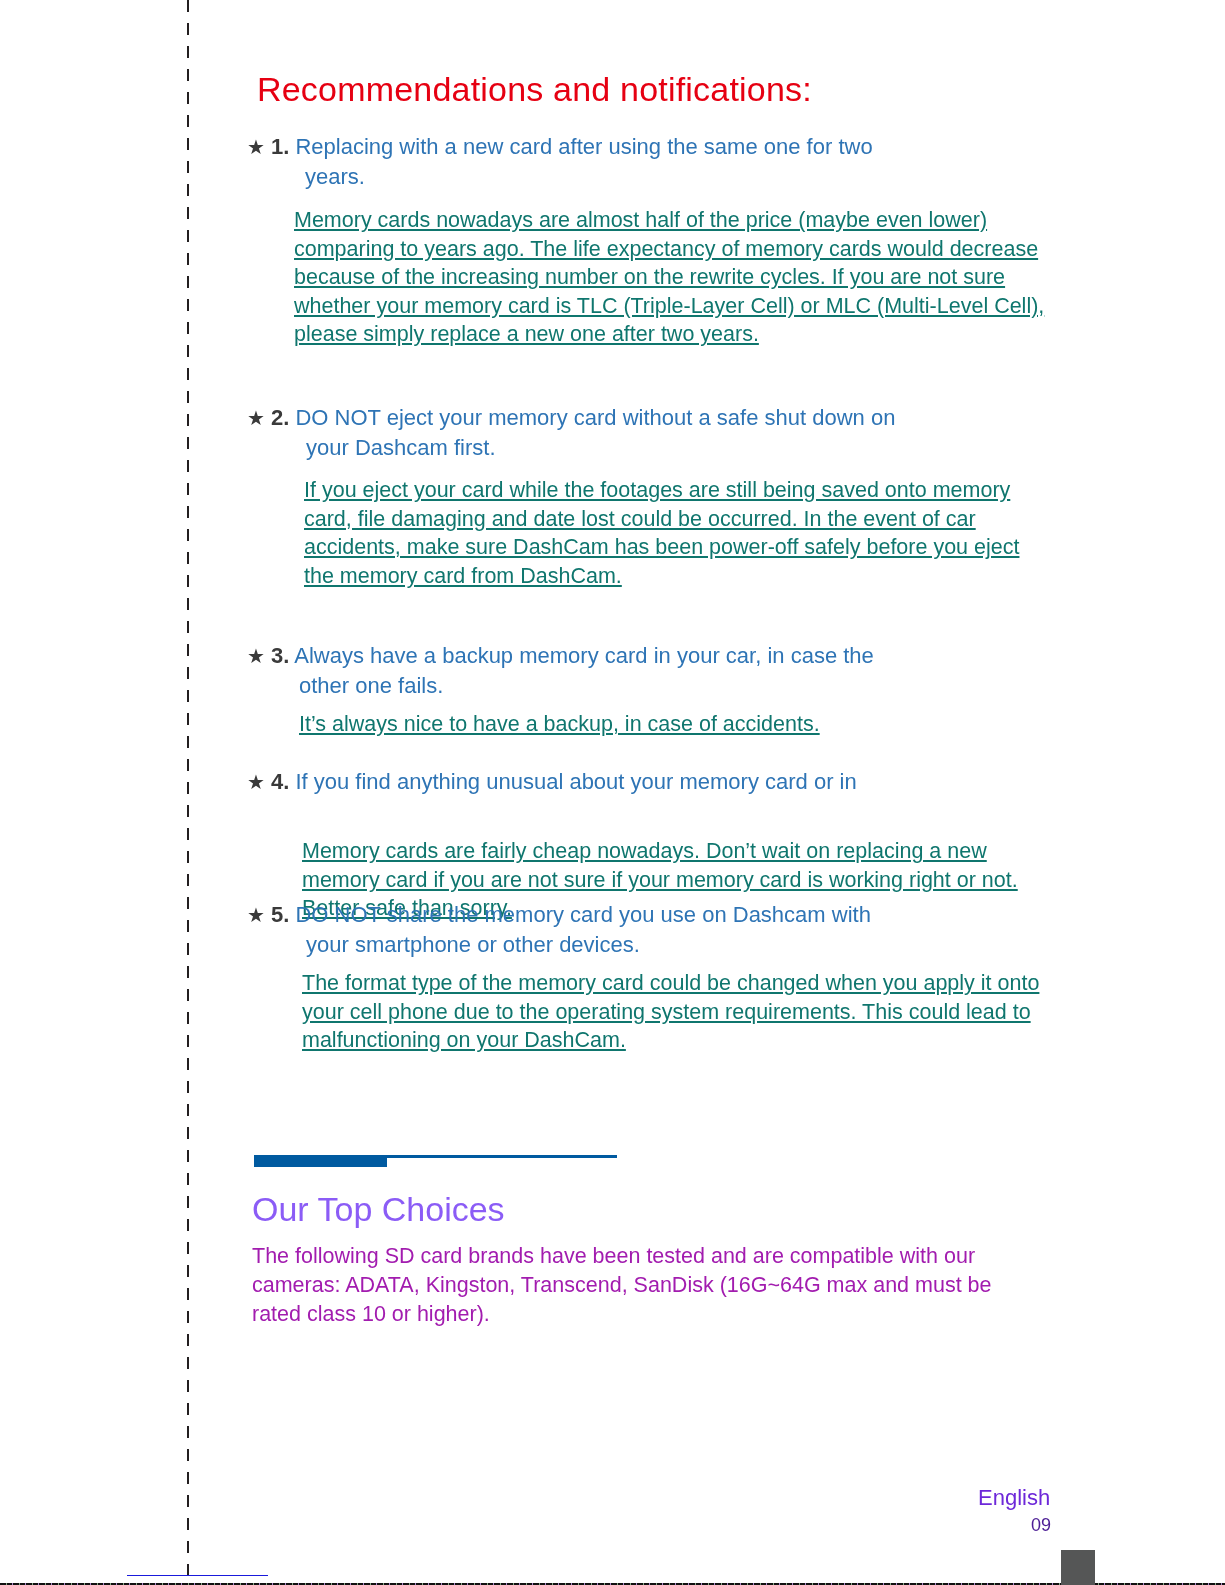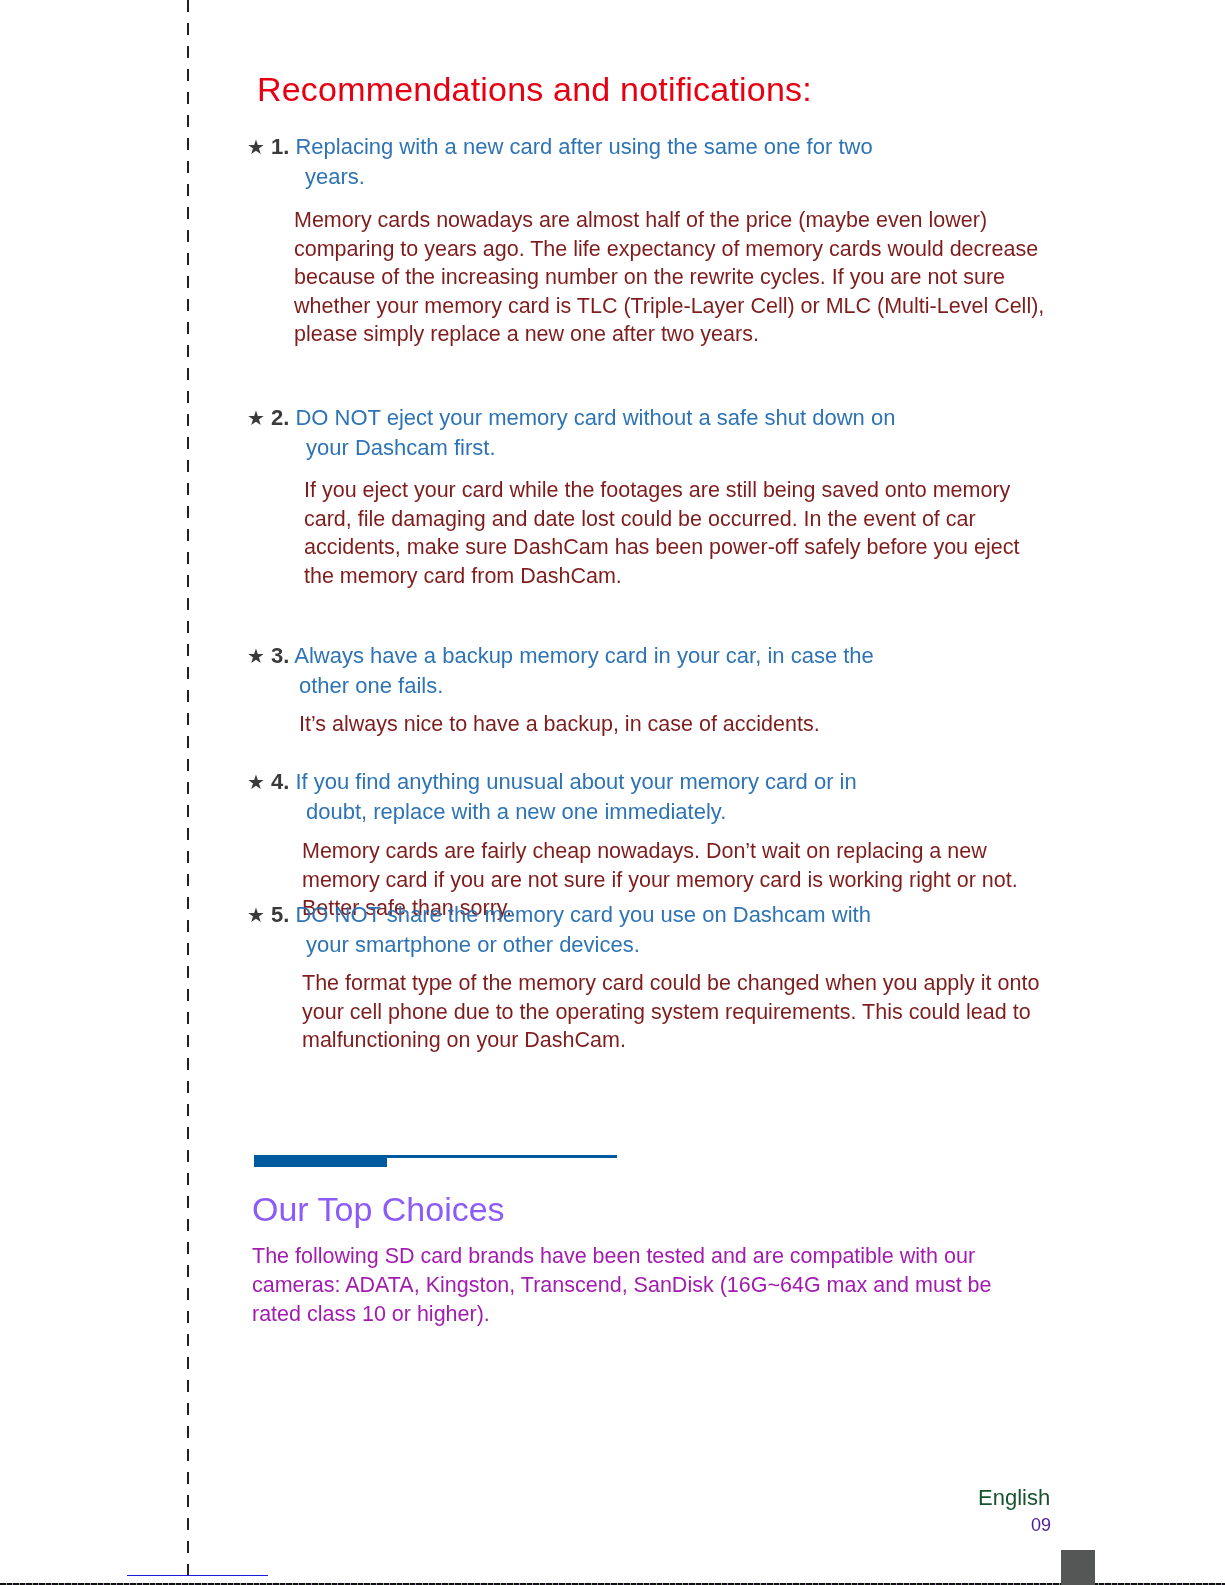--- a/index.html
+++ b/index.html
@@ -8,36 +8,36 @@
     background: repeating-linear-gradient(to bottom, #231f20 0px, #231f20 12px, transparent 12px, transparent 23px); }
   .cut-line { position:absolute; left:127px; top:1575px; width:141px; height:1px; background:#1a1adc; }
   .bottom-dots { position:absolute; left:0; top:1583px; width:1225px; height:2px;
     background: repeating-linear-gradient(to right, #111 0px, #111 6px, #8a8 6px, #8a8 7px, #111 7px, #111 12px, #a8c 12px, #a8c 13px); }
   h1.title { position:absolute; left:249px; top:62px; margin:8px; font-weight:normal; font-size:34px; color:#e60012; letter-spacing:0.2px; }
   .item { position:absolute; left:247px; }
   .item-head { font-size:22px; line-height:29px; color:#2e74b5; }
   .star { color:#3a3a3a; font-size:20px; margin-right:6px; }
   .num { color:#3a3a3a; font-weight:bold; }
   .cont { display:block; }
-  .body-text { font-size:21.5px; line-height:28.6px; color:#7f1d1d; }
+  .body-text { font-size:21.5px; line-height:28.6px; color:#0f766e;text-decoration:underline; }
   #item1 { top:132px; } #item1 .cont { padding-left:58px; }
   #item1 .body-text { position:absolute; left:47px; top:74px; width:760px; }
   #item2 { top:403px; } #item2 .cont { padding-left:59px; }
   #item2 .body-text { position:absolute; left:57px; top:73px; width:740px; }
   #item3 { top:641px; } #item3 .cont { padding-left:52px; }
   #item3 .body-text { position:absolute; left:52px; top:69px; width:740px; }
   #item4 { top:767px; } #item4 .cont { padding-left:59px; }
   #item4 .body-text { position:absolute; left:55px; top:70px; width:740px; }
   #item5 { top:900px; } #item5 .cont { padding-left:59px; }
   #item5 .body-text { position:absolute; left:55px; top:69px; width:760px; }
   .div-thin { position:absolute; left:254px; top:1155px; width:363px; height:3px; background:#005aa0; }
   .div-thick { position:absolute; left:254px; top:1155px; width:133px; height:12px; background:#005aa0; }
   h2.sub { position:absolute; left:252px; top:1190px; margin:0; font-weight:normal; font-size:34px; color:#8b5cf6; }
   .choices-text { position:absolute; left:252px; top:1242px; width:760px; font-size:21.5px; line-height:29px; color:#a21caf; }
-  .lang { position:absolute; left:978px; top:1485px; font-size:22px; color:#14532d; }
+  .lang { position:absolute; left:978px; top:1485px; font-size:22px; color:#6d28d9; }
   .page-num { position:absolute; left:1031px; top:1515px; font-size:18px; color:#4c1d95; }
   .page-tab { position:absolute; left:1061px; top:1550px; width:34px; height:35px; background:#555656; }
 </style>
 </head>
 <body>
 
 <div class="dash-line"></div>
 <div class="cut-line"></div>
 <div class="bottom-dots"></div>
 
@@ -67,21 +67,20 @@
     <span>Always have a backup memory card in your car, in case the</span>
     <span class="cont">other one fails.</span>
   </div>
   <div class="body-text">It’s always nice to have a backup, in case of accidents.</div>
 </div>
 
 <div class="item" id="item4">
   <div class="item-head">
     <span class="star">★</span><span class="num">4.</span>
     <span>If you find anything unusual about your memory card or in</span>
-    <span class="cont">doubt, replace with a new one immediately.</span>
   </div>
   <div class="body-text">Memory cards are fairly cheap nowadays. Don’t wait on replacing a new memory card if you are not sure if your memory card is working right or not. Better safe than sorry.</div>
 </div>
 
 <div class="item" id="item5">
   <div class="item-head">
     <span class="star">★</span><span class="num">5.</span>
     <span>DO NOT share the memory card you use on Dashcam with</span>
     <span class="cont">your smartphone or other devices.</span>
   </div>

